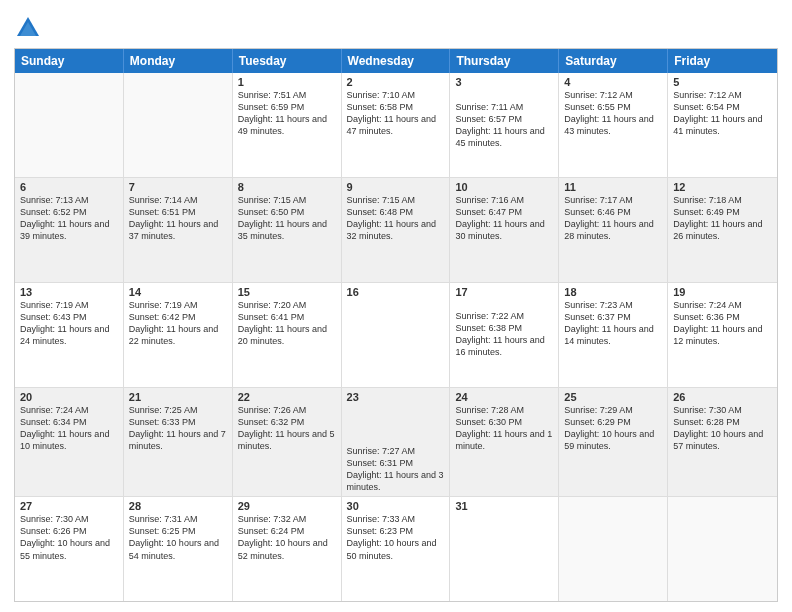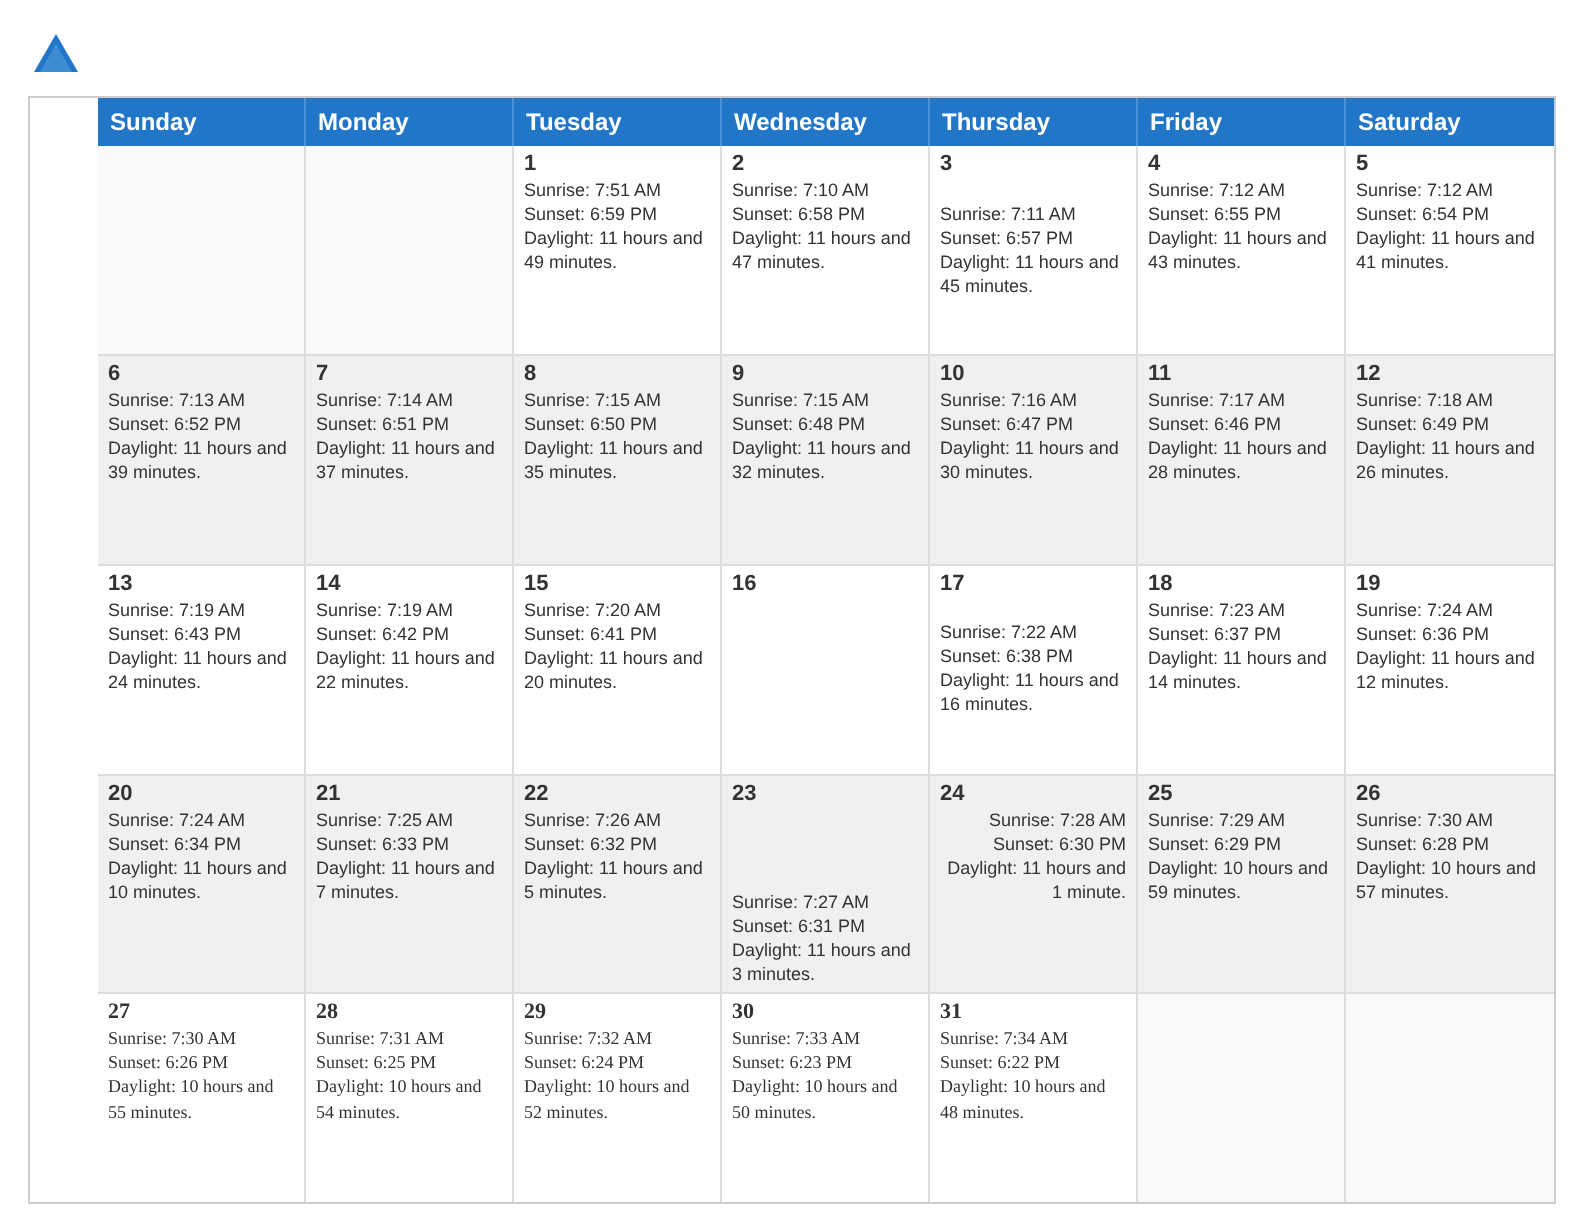--- a/index.html
+++ b/index.html
@@ -59,21 +59,20 @@
     }
     .title-location {
       font-size: 15px;
       color: #555;
     }
     .calendar {
       flex: 1;
       display: flex;
       flex-direction: column;
       border: 1px solid #ccc;
-      padding-left: 34px;
     }
     .cal-header-row {
       display: grid;
       grid-template-columns: repeat(7, 1fr);
       background: #2176c7;
     }
     .cal-header-cell {
       color: #fff;
       font-size: 12px;
       font-weight: bold;
@@ -86,21 +85,21 @@
       flex: 1;
       display: flex;
       flex-direction: column;
     }
     .cal-row {
       display: grid;
       grid-template-columns: repeat(7, 1fr);
       flex: 1;
       border-bottom: 1px solid #ddd;
     }
-    .cal-row:last-child { border-bottom: none; font-family: Liberation Serif, serif; }
+    .cal-row:last-child { border-bottom: none; }
     .cal-cell {
       border-right: 1px solid #ddd;
       padding: 3px 5px;
       font-size: 9.5px;
       color: #333;
       background: #fff;
       vertical-align: top;
       min-height: 0;
     }
     .cal-cell:last-child { border-right: none; }
@@ -139,22 +138,22 @@
     </div>
   </div>
 
   <div class="calendar">
     <div class="cal-header-row" id="cal-header">
         <div class="cal-header-cell">Sunday</div>
         <div class="cal-header-cell">Monday</div>
         <div class="cal-header-cell">Tuesday</div>
         <div class="cal-header-cell">Wednesday</div>
         <div class="cal-header-cell">Thursday</div>
+        <div class="cal-header-cell">Saturday</div>
         <div class="cal-header-cell">Friday</div>
-        <div class="cal-header-cell">Saturday</div>
       </div>
     <div class="cal-body" id="cal-body">
         <div class="cal-row">
           <div class="cal-cell empty"></div>
           <div class="cal-cell empty"></div>
           <div class="cal-cell">
             <span class="day-num">1</span>
             <div class="cell-text" style="white-space: pre-line;">Sunrise: 7:51 AM
 Sunset: 6:59 PM
 Daylight: 11 hours and 49 minutes.</div>
@@ -289,21 +288,21 @@
 Daylight: 11 hours and 5 minutes.</div>
           </div>
           <div class="cal-cell shaded">
             <span class="day-num">23</span>
             <div class="cell-text" style="white-space: pre-line; margin-top: 42px;">Sunrise: 7:27 AM
 Sunset: 6:31 PM
 Daylight: 11 hours and 3 minutes.</div>
           </div>
           <div class="cal-cell shaded">
             <span class="day-num">24</span>
-            <div class="cell-text" style="white-space: pre-line; text-align: right;">Sunrise: 7:28 AM
+            <div class="cell-text" style="white-space: pre-line;">Sunrise: 7:28 AM
 Sunset: 6:30 PM
 Daylight: 11 hours and 1 minute.</div>
           </div>
           <div class="cal-cell shaded">
             <span class="day-num">25</span>
             <div class="cell-text" style="white-space: pre-line;">Sunrise: 7:29 AM
 Sunset: 6:29 PM
 Daylight: 10 hours and 59 minutes.</div>
           </div>
           <div class="cal-cell shaded">
@@ -333,22 +332,19 @@
 Daylight: 10 hours and 52 minutes.</div>
           </div>
           <div class="cal-cell">
             <span class="day-num">30</span>
             <div class="cell-text" style="white-space: pre-line;">Sunrise: 7:33 AM
 Sunset: 6:23 PM
 Daylight: 10 hours and 50 minutes.</div>
           </div>
           <div class="cal-cell">
             <span class="day-num">31</span>
-            <div class="cell-text" style="white-space: pre-line;">Sunrise: 7:34 AM
-Sunset: 6:22 PM
-Daylight: 10 hours and 48 minutes.</div>
           </div>
           <div class="cal-cell empty"></div>
           <div class="cal-cell empty"></div>
         </div>
       </div>
   </div>
 </div>
 
 </body></html>

